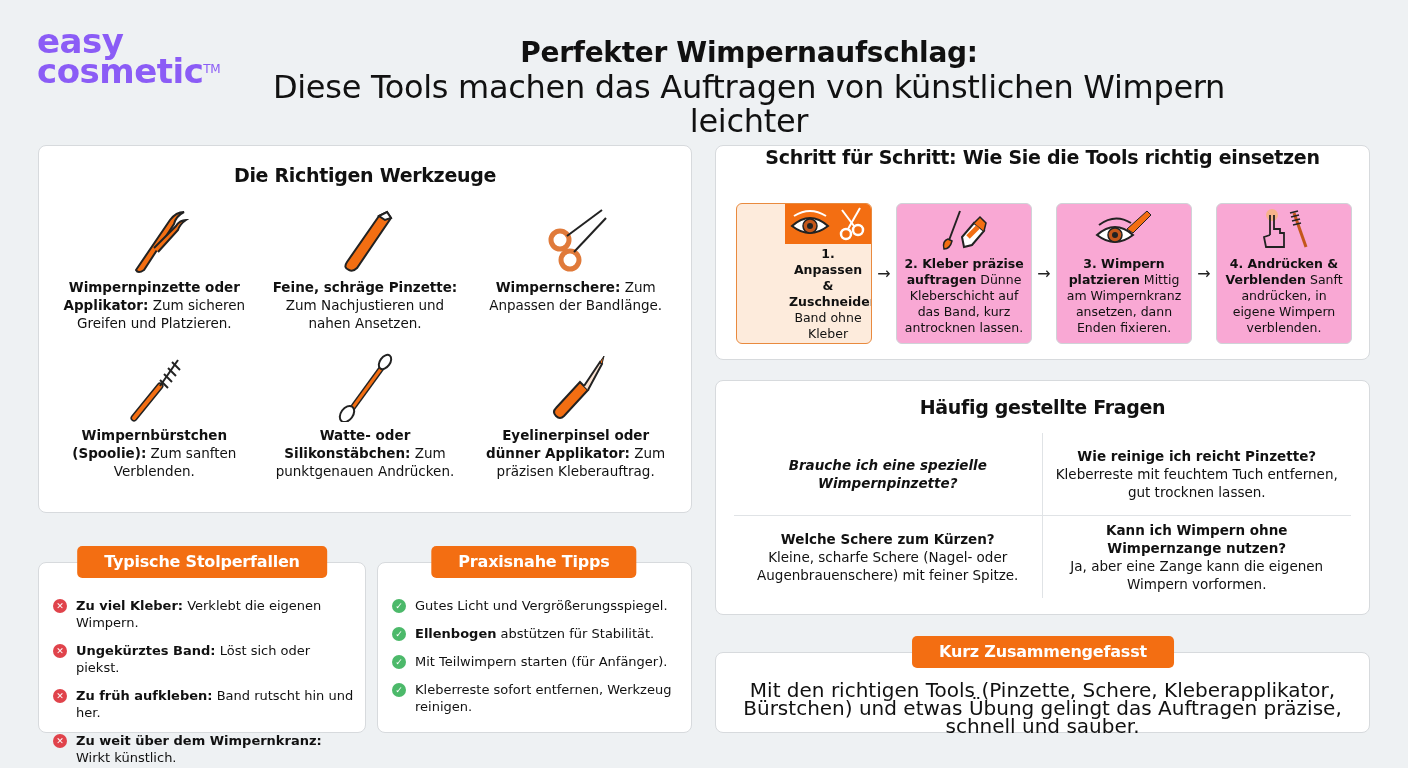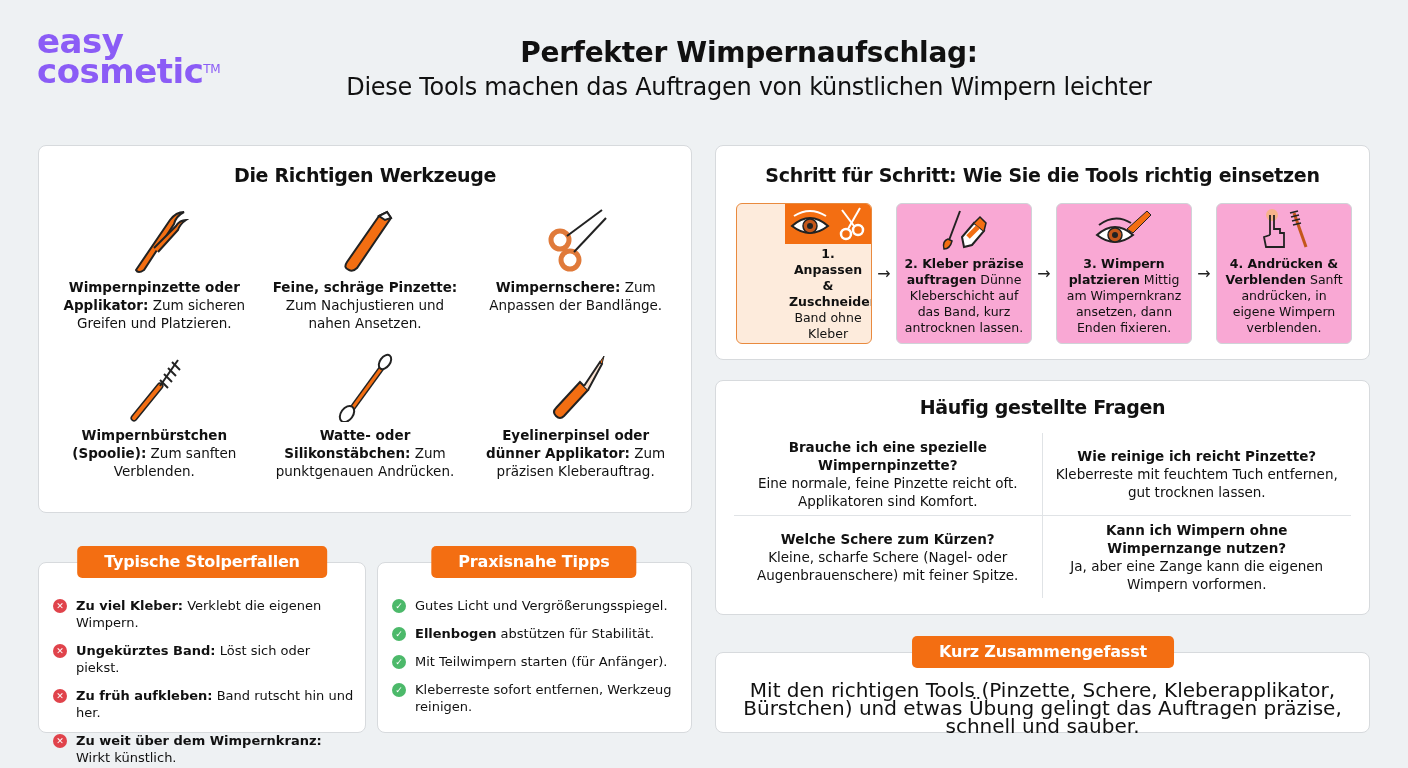--- a/index.html
+++ b/index.html
@@ -13,63 +13,63 @@
   .logo {
     position: absolute; left: 37px; top: 26px;
     color: #8b5cf6; font-weight: bold; font-size: 34px; line-height: 30px;
     letter-spacing: -0.5px;
   }
   .logo .tm { font-size: 12px; vertical-align: top; position: relative; top: -2px; font-weight: normal; }
   .title {
     position: absolute; left: 250px; right: 160px; top: 36px; text-align: center;
   }
   .title h1 { font-size: 28px; font-weight: bold; line-height: 34px; letter-spacing: -0.3px; }
-  .title h2 { font-size: 24px; font-weight: normal; line-height: 34px; letter-spacing: -0.3px; }
+  .title h2 { font-size: 32px; font-weight: normal; line-height: 34px; letter-spacing: -0.3px; }
 
   .card {
     position: absolute; background: #fff; border: 1px solid #d7dadd; border-radius: 8px;
   }
   .card-title { text-align: center; font-weight: bold; font-size: 19px; letter-spacing: -0.3px; }
 
   
   #tools { left: 38px; top: 145px; width: 654px; height: 368px; }
   #tools .card-title { margin-top: 18px; }
   .tools-grid {
     position: absolute; left: 10px; right: 10px; top: 58px;
     display: grid; grid-template-columns: repeat(3, 1fr); grid-template-rows: 148px 148px;
   }
   .tool { text-align: center; display: flex; flex-direction: column; align-items: center; }
   .tool svg { width: 80px; height: 70px; margin-bottom: 4px; }
   .tool-text { font-size: 13.5px; line-height: 18px; width: 200px; }
   .tool-text b { font-weight: bold; }
 
   
   #steps { left: 715px; top: 145px; width: 655px; height: 215px; }
-  #steps .card-title { margin-top: 18px; }
+  #steps .card-title { }
   .steps-row { position: absolute; left: 20px; top: 57px; display: flex; align-items: center; }
   .step {
     width: 136px; height: 141px; border-radius: 6px; border: 1px solid #cfd3d7;
     background: #f9a8d4; text-align: center; overflow: hidden; display: flex; flex-direction: column;
   }
   .step.active { border-color: #e98a3e; background: #fdebdc; padding-left: 48px; }
   .step-icon { height: 50px; display: flex; align-items: center; justify-content: center; }
   .step.active .step-icon { background: #f36e12; }
   .step-text { font-size: 12.5px; line-height: 16px; padding: 2px 4px 0; }
   .arrow { width: 24px; text-align: center; font-size: 16px; color: #222; }
 
   
   #faq { left: 715px; top: 380px; width: 655px; height: 235px; }
   #faq .card-title { margin-top: 15px; }
   .faq-grid {
     position: absolute; left: 18px; right: 18px; top: 52px; bottom: 16px;
     display: grid; grid-template-columns: 1fr 1fr; grid-template-rows: 1fr 1fr;
   }
   .faq-item { text-align: center; font-size: 13.5px; line-height: 18px; display: flex; flex-direction: column; justify-content: center; padding: 0 6px; }
   .faq-item .q { font-weight: bold; }
-  .faq-item:nth-child(1) { border-right: 1px solid #e0e3e6; border-bottom: 1px solid #e0e3e6; }
+  .faq-item:nth-child(1) { border-right: 1px solid #e0e3e6; border-bottom: 1px solid #e0e3e6; font-style: italic; }
   .faq-item:nth-child(2) { border-bottom: 1px solid #e0e3e6; }
   .faq-item:nth-child(3) { border-right: 1px solid #e0e3e6; }
 
   
   .badge {
     position: absolute; background: #f36e12; color: #fff; font-weight: bold; font-size: 16px;
     padding: 0 27px; height: 32px; line-height: 32px; border-radius: 5px; white-space: nowrap;
     transform: translateX(-50%); letter-spacing: -0.2px;
   }
   #pitfalls { left: 38px; top: 562px; width: 328px; height: 171px; }
@@ -218,21 +218,20 @@
       <div class="step-text"><b>4. Andrücken &amp; Verblenden</b><span> Sanft andrücken, in eigene Wimpern verblenden.</span></div>
     </div>
   </div>
 </div>
 
 <div class="card" id="faq">
   <div class="card-title">Häufig gestellte Fragen</div>
   <div class="faq-grid">
     <div class="faq-item">
         <div class="q">Brauche ich eine spezielle Wimpernpinzette?</div>
-        <div>Eine normale, feine Pinzette reicht oft. Applikatoren sind Komfort.</div>
       </div>
     <div class="faq-item">
         <div class="q">Wie reinige ich reicht Pinzette?</div>
         <div>Kleberreste mit feuchtem Tuch entfernen, gut trocknen lassen.</div>
       </div>
     <div class="faq-item">
         <div class="q">Welche Schere zum Kürzen?</div>
         <div>Kleine, scharfe Schere (Nagel- oder Augenbrauenschere) mit feiner Spitze.</div>
       </div>
     <div class="faq-item">

